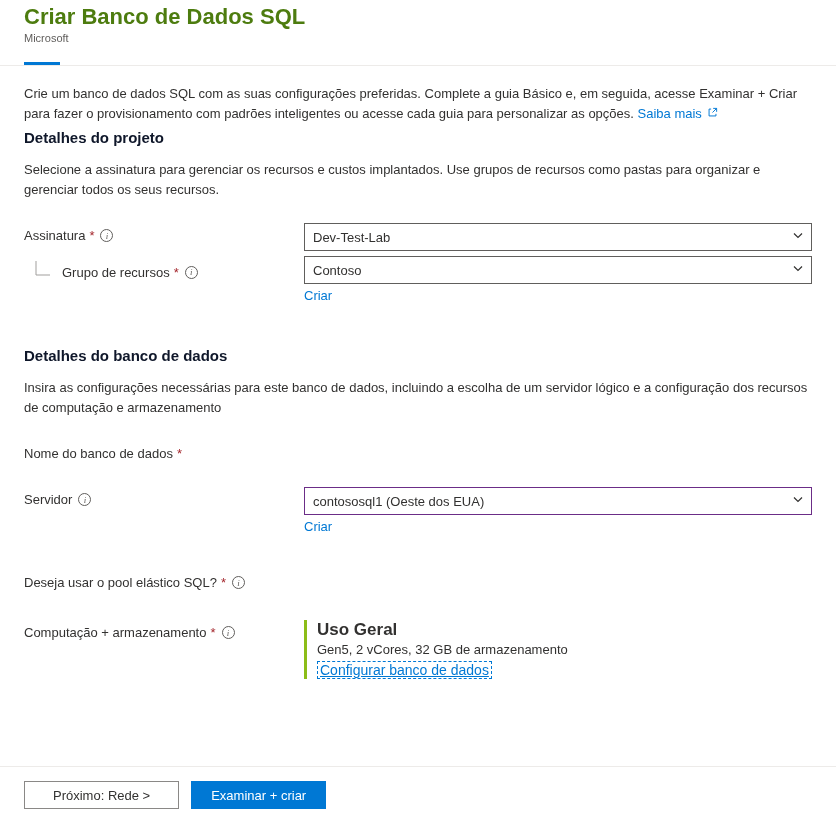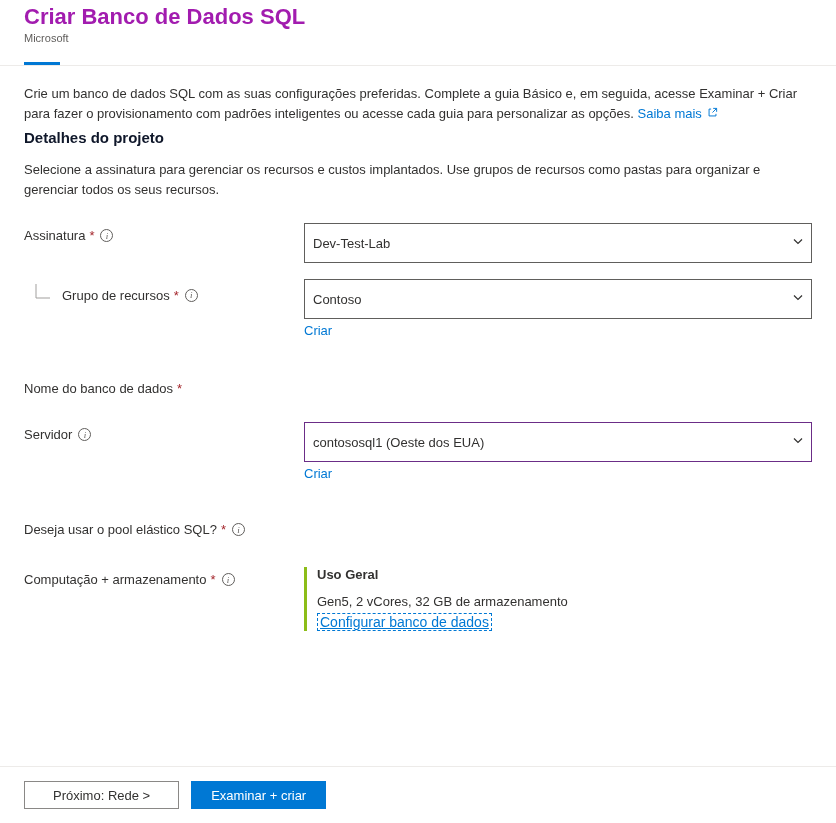--- a/index.html
+++ b/index.html
@@ -12,21 +12,21 @@
       height: 823px;
       position: relative;
       overflow: hidden;
     }
     .header {
       padding: 4px 24px 8px 24px;
     }
     .header h1 {
       font-size: 22px;
       font-weight: 600;
-      color: #a21caf;
+      color: #4d7c0f;
       margin-bottom: 2px;
     }
     .header .publisher {
       font-size: 11px;
       color: #605e5c;
     }
     .tab-indicator {
       margin: 10px 0 0 24px;
       width: 36px;
       height: 3px;
@@ -113,21 +113,21 @@
     .connector-svg {
       width: 22px;
       height: 22px;
     }
     .field-control-col {
       flex: 1;
       min-width: 0;
     }
     .select-box, .text-input {
       width: 100%;
-      height: 40px;
+      height: 28px;
       border: 1px solid #605e5c;
       background: #fff;
       padding: 0 28px 0 8px;
       font-size: 13px;
       font-family: inherit;
       color: #323130;
       position: relative;
       display: flex;
       align-items: center;
       cursor: pointer;
@@ -157,21 +157,21 @@
       font-size: 14px;
     }
     .sublink {
       color: #0078d4;
       font-size: 13px;
       margin-top: 4px;
       display: inline-block;
       cursor: pointer;
     }
     .row-gap { margin-bottom: 26px; }
-    .row-gap-sm { margin-bottom: 16px; }
+    .row-gap-sm { margin-bottom: 5px; }
     .row-gap-md { margin-bottom: 30px; }
 
     .radio-group {
       display: flex;
       gap: 20px;
       align-items: center;
       padding-top: 2px;
     }
     .radio-item {
       display: flex;
@@ -196,22 +196,22 @@
       height: 10px;
       border-radius: 50%;
       background: #0078d4;
     }
     .compute-block {
       border-left: 3px solid #8cbd18;
       padding-left: 10px;
     }
     .compute-title {
       font-weight: 600;
-      font-size: 13px;
-      margin-bottom: 12px;
+      font-size: 17px;
+      margin-bottom: 2px;
     }
     .compute-detail {
       font-size: 13px;
       margin-bottom: 4px;
     }
     .config-link {
       color: #0078d4;
       font-size: 14px;
       cursor: pointer;
       border: 1px dashed #0078d4;
@@ -318,20 +318,22 @@
               <path d="M2 4l4 4 4-4" fill="none" stroke="#323130" stroke-width="1.2"></path>
             </svg>
         </span>
       </div>
       <a class="sublink">Criar</a>
     </div>
   </div>
 
   <div style="height:34px;"></div>
 
+  <h2 class="section">Detalhes do banco de dados</h2>
+  <p class="section-desc">Insira as configurações necessárias para este banco de dados, incluindo a escolha de um servidor lógico e a configuração dos recursos de computação e armazenamento</p>
 
   <div class="field-row row-gap">
     <div class="field-label-col">
       <span class="field-label">Nome do banco de dados</span>
       <span class="req">*</span>
     </div>
   </div>
 
   <div class="field-row">
     <div class="field-label-col">

